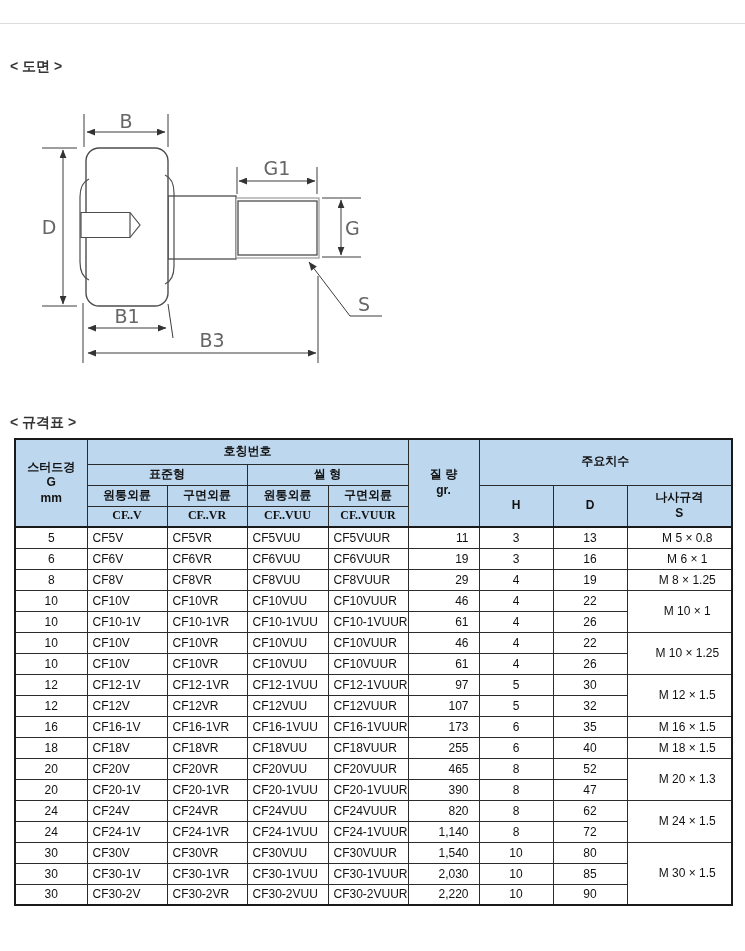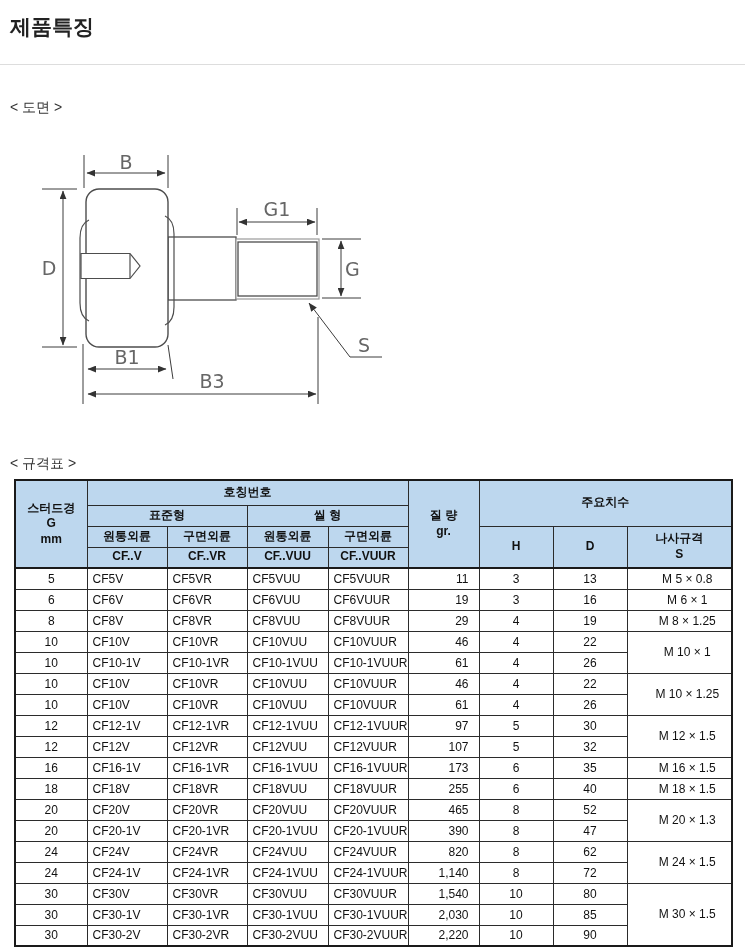--- a/index.html
+++ b/index.html
@@ -22,21 +22,21 @@
   .page{width:745px;position:relative;}
   .page-title{
     margin:13px 0 0 10px;
     font-size:21px;font-weight:bold;color:#222;letter-spacing:0;
   }
   .divider{
     margin-top:23px;border-top:1px solid var(--divider);height:0;width:745px;
   }
   .section-label{
     margin:34px 0 0 10px;
-    font-size:14px;font-weight:normal;color:#333;
+    font-size:14px;font-weight:bold;color:#333;
   }
   .section-label.spec{margin-top:43px;}
   .drawing-wrap{margin:0;}
   svg.drawing{display:block;margin:25px 0 0 30px;}
   svg text{font-family:"DejaVu Sans","Liberation Sans",sans-serif;font-size:19px;fill:var(--dim-text);}
   table.spec{
     margin:6px 0 0 14px;
     border-collapse:collapse;table-layout:fixed;width:717px;
     border:2px solid var(--outer);
     font-size:12px;color:#111;
@@ -44,35 +44,34 @@
   table.spec th,table.spec td{border:1px solid var(--border);overflow:hidden;}
   thead th{
     background:var(--header-bg);
     font-weight:bold;text-align:center;vertical-align:middle;
     font-size:12px;line-height:1.3;padding:1px 2px;
   }
   thead{border-bottom:2px solid var(--outer);}
   thead tr.h1{height:25px;}
   thead tr.h2{height:21px;padding-left:28px;}
   thead tr.h3{height:21px;}
-  thead tr.h4{height:21px;}
+  thead tr.h4{height:21px;font-family:Liberation Serif, serif;}
   .pre{white-space:pre-line;}
   tbody td{height:21px;padding:0 4px;white-space:nowrap;vertical-align:middle;}
   td.col-g{text-align:center;}
   td.col-cf{text-align:left;padding-left:5px;}
   td.col-mass{text-align:right;padding-right:10px;}
   td.col-ctr{text-align:center;}
   td.col-thread{text-align:center;padding-left:20px;}
 </style>
 </head>
 <body>
 
 <div class="page">
 
-  <h1 class="page-title">제품특징</h1>
   <div class="divider"></div>
 
   <div class="section-label">&lt; 도면 &gt;</div>
 
   <div class="drawing-wrap">
     <svg class="drawing" width="360" height="270" viewBox="0 0 360 270">
       <defs>
         <marker id="ah" viewBox="0 0 10 8" refX="9.5" refY="4" markerWidth="9" markerHeight="7" orient="auto-start-reverse">
           <path d="M0,0 L10,4 L0,8 Z" fill="#333"></path>
         </marker>

